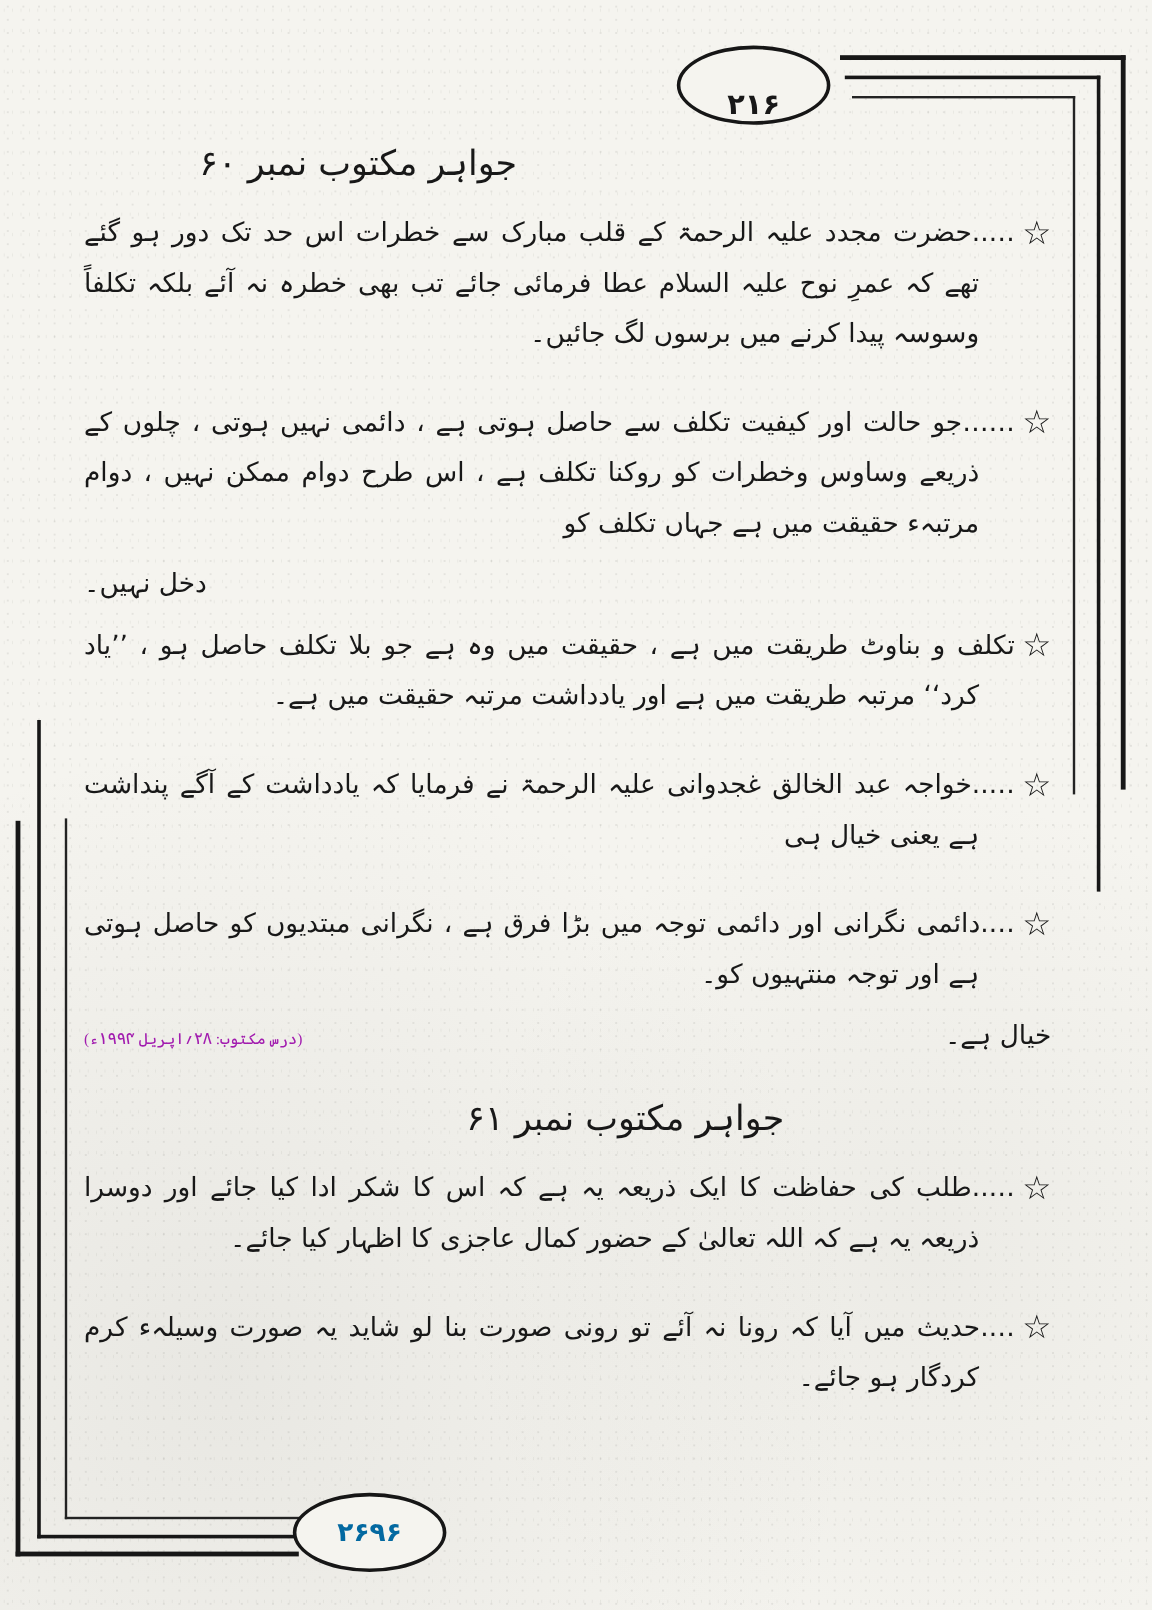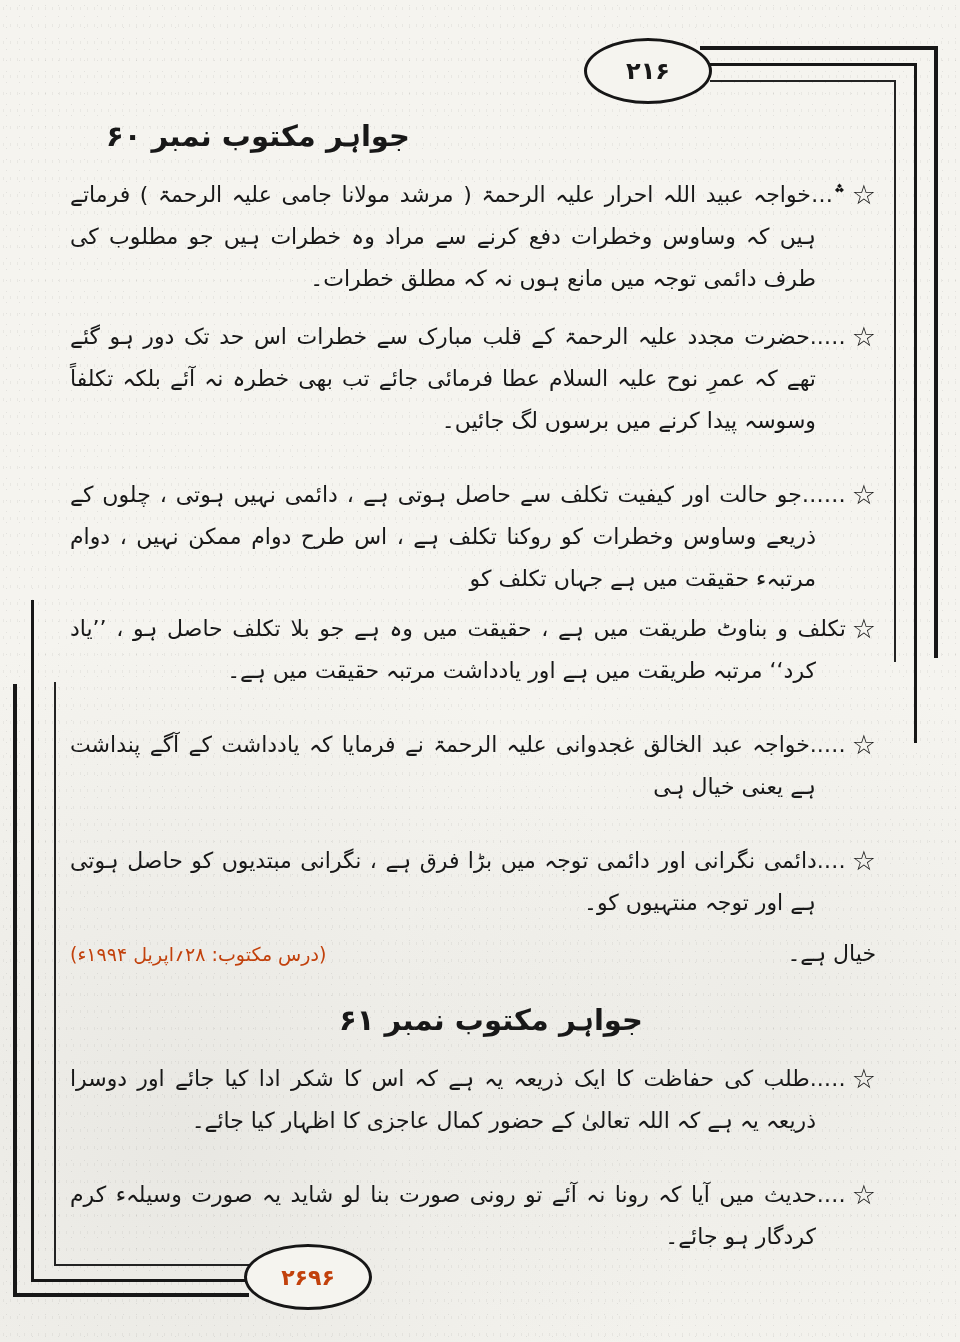--- a/index.html
+++ b/index.html
@@ -16,51 +16,51 @@
     color:#181818;
   }
   
   .bline{position:absolute;background:#171717;}
   .bline.thin{background:#232323;}
   .oval{
     position:absolute;border:3px solid #161616;border-radius:50%;
     background:#f5f4ef;display:flex;align-items:center;justify-content:center;
     font-weight:bold;letter-spacing:2px;z-index:5;
   }
-  .oval.top{left:584px;top:38px;width:122px;height:60px;font-size:24px;}
-  .oval.bottom{left:244px;top:1244px;width:122px;height:60px;font-size:22px;color:#c2410c;border-width:3px;}
+  .oval.top{left:564px;top:38px;width:122px;height:60px;font-size:24px;align-items:flex-end;}
+  .oval.bottom{left:244px;top:1244px;width:122px;height:60px;font-size:22px;color:#0369a1;border-width:3px;}
   
   .content{
     position:absolute;top:112px;left:70px;width:806px;
     direction:rtl;text-align:justify;
     font-size:22px;line-height:42px;
   }
   .heading{
-    text-align:left;direction:rtl;font-weight:bold;font-size:29px;line-height:48px;
-    margin:0 0 14px 36px;
+    text-align:left;direction:rtl;font-weight:normal;font-size:29px;line-height:48px;
+    margin:0 0 14px 96px;
   }
   .heading .htxt{display:inline-block;}
   .para{
     margin:0 0 16px 0;
     padding-right:60px;text-indent:-60px; 
   }
   .para.tight{margin-bottom:8px;margin-top:32px;}
   .star{
     font-size:27px;line-height:1;vertical-align:-2px;letter-spacing:0;
     display:inline-block;text-indent:0;margin-left:6px;color:#141414;
   }
   .runover{
     text-align:left;margin:0 0 10px 0;line-height:42px;
   }
   .tailrow{
     display:flex;justify-content:space-between;align-items:baseline;
     margin:0 0 6px 0;line-height:44px;
   }
   .tail{padding-left:10px;}
-  .citation{font-size:19px;color:#c2410c;direction:rtl;}
+  .citation{font-size:13px;color:#a21caf;direction:rtl;font-family:Liberation Serif, serif;}
   .s2{margin-top:20px;text-align:center;}
 </style>
 </head>
 <body>
 
 <div class="bline" style="left:700px;top:46px;width:238px;height:4px;"></div>
 <div class="bline" style="left:934px;top:46px;width:4px;height:612px;"></div>
 <div class="bline" style="left:704px;top:63px;width:213px;height:3px;"></div>
 <div class="bline" style="left:914px;top:63px;width:3px;height:680px;"></div>
 <div class="bline thin" style="left:710px;top:80px;width:186px;height:2px;"></div>
@@ -79,31 +79,29 @@
 <div class="oval bottom">
   <span>۲۶۹۶</span>
 </div>
 
 <div class="content">
 
   <div class="heading">
     <span class="htxt">جواہر مکتوب نمبر ۶۰</span>
   </div>
 
-  <div class="para">
-    <span class="star">☆</span><span>؞…خواجہ عبید اللہ احرار علیہ الرحمۃ ( مرشد مولانا جامی علیہ الرحمۃ ) فرماتے ہیں کہ وساوس وخطرات دفع کرنے سے مراد وہ خطرات ہیں جو مطلوب کی طرف دائمی توجہ میں مانع ہوں نہ کہ مطلق خطرات۔</span>
-  </div>
 
   <div class="para">
     <span class="star">☆</span><span>…..حضرت مجدد علیہ الرحمۃ کے قلب مبارک سے خطرات اس حد تک دور ہو گئے تھے کہ عمرِ نوح علیہ السلام عطا فرمائی جائے تب بھی خطرہ نہ آئے بلکہ تکلفاً وسوسہ پیدا کرنے میں برسوں لگ جائیں۔</span>
   </div>
 
   <div class="para tight">
     <span class="star">☆</span><span>……جو حالت اور کیفیت تکلف سے حاصل ہوتی ہے ، دائمی نہیں ہوتی ، چلوں کے ذریعے وساوس وخطرات کو روکنا تکلف ہے ، اس طرح دوام ممکن نہیں ، دوام مرتبہء حقیقت میں ہے جہاں تکلف کو</span>
   </div>
+  <div class="runover">دخل نہیں۔</div>
 
   <div class="para">
     <span class="star">☆</span><span>تکلف و بناوٹ طریقت میں ہے ، حقیقت میں وہ ہے جو بلا تکلف حاصل ہو ، ’’یاد کرد‘‘ مرتبہ طریقت میں ہے اور یادداشت مرتبہ حقیقت میں ہے۔</span>
   </div>
 
   <div class="para tight">
     <span class="star">☆</span><span>…..خواجہ عبد الخالق غجدوانی علیہ الرحمۃ نے فرمایا کہ یادداشت کے آگے پنداشت ہے یعنی خیال ہی</span>
   </div>
 
   <div class="para tight">

